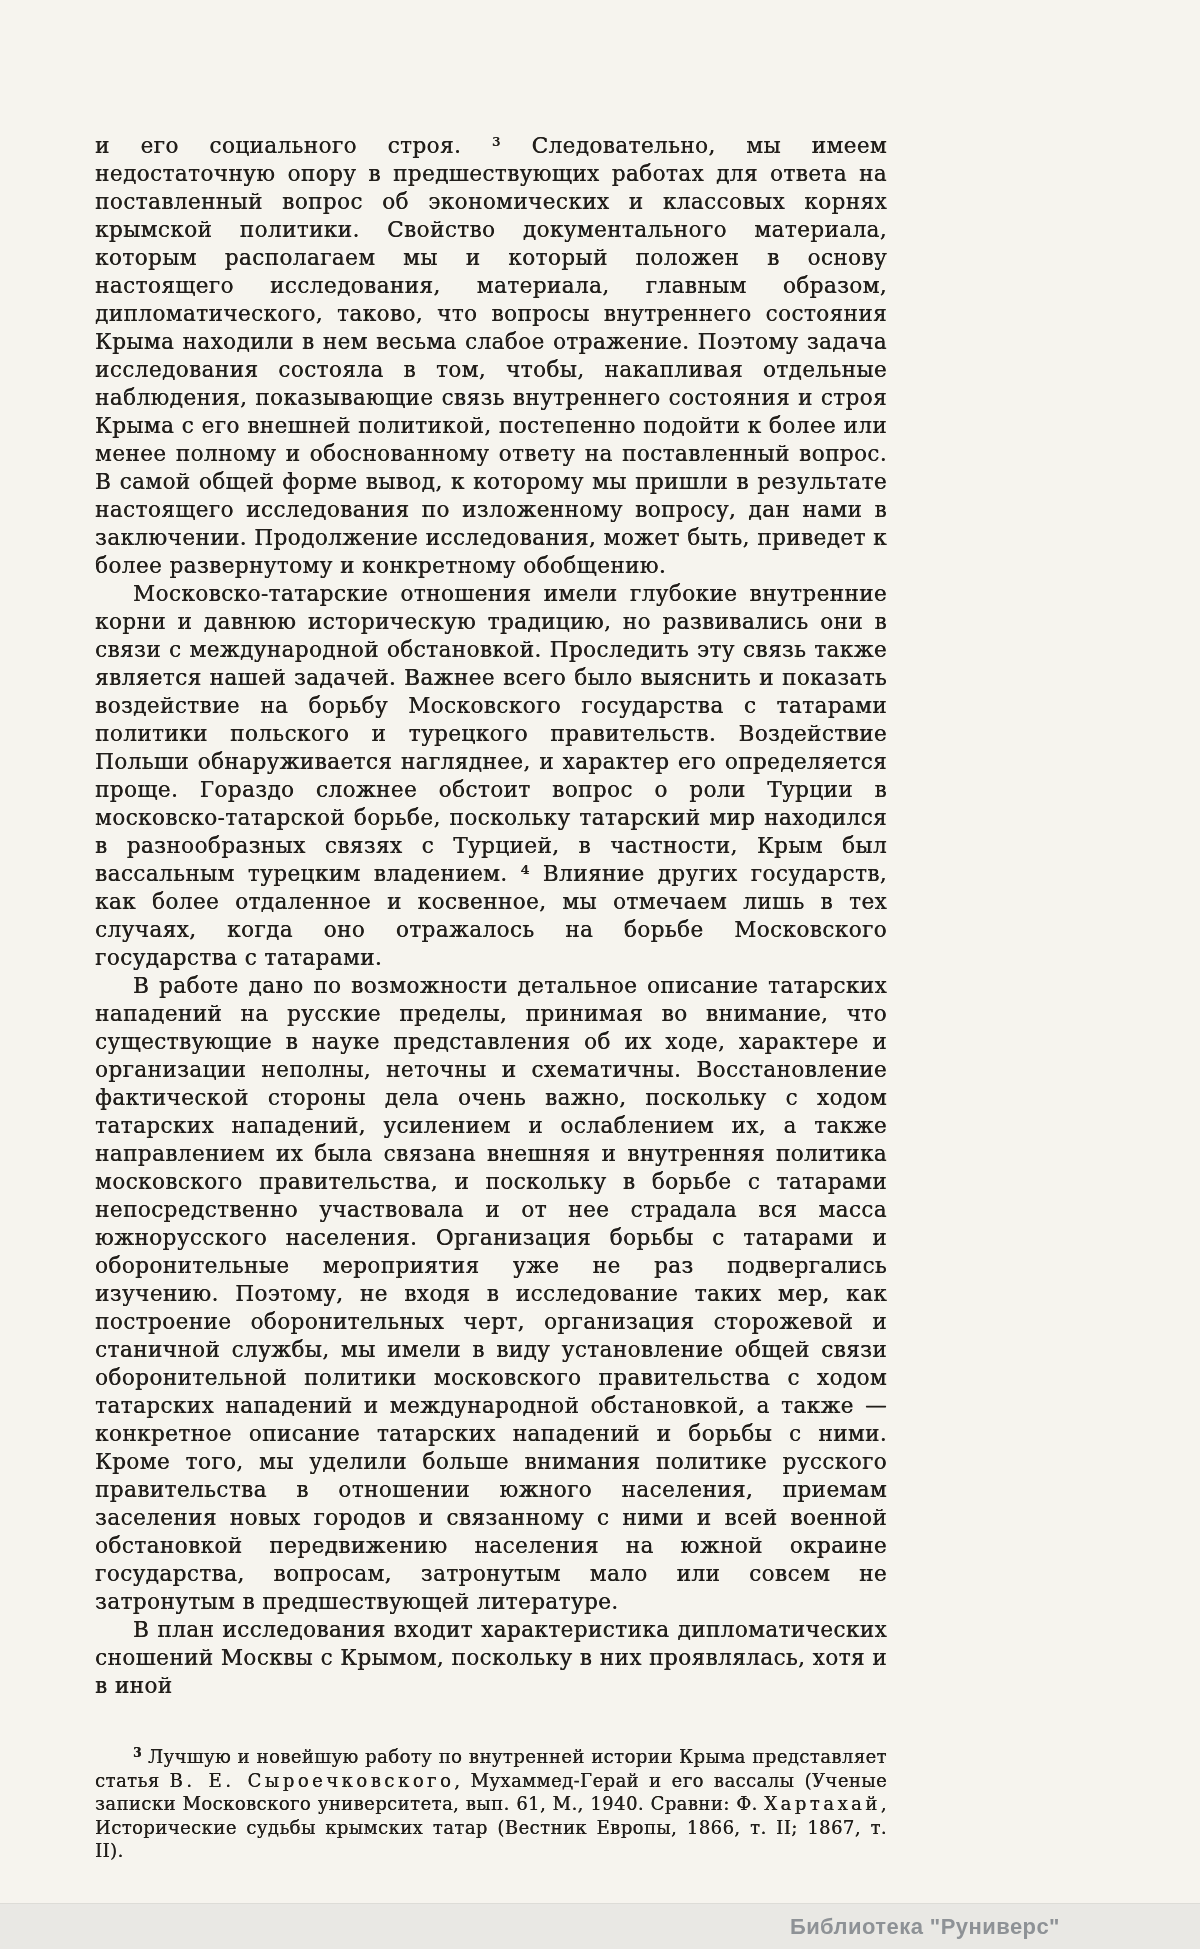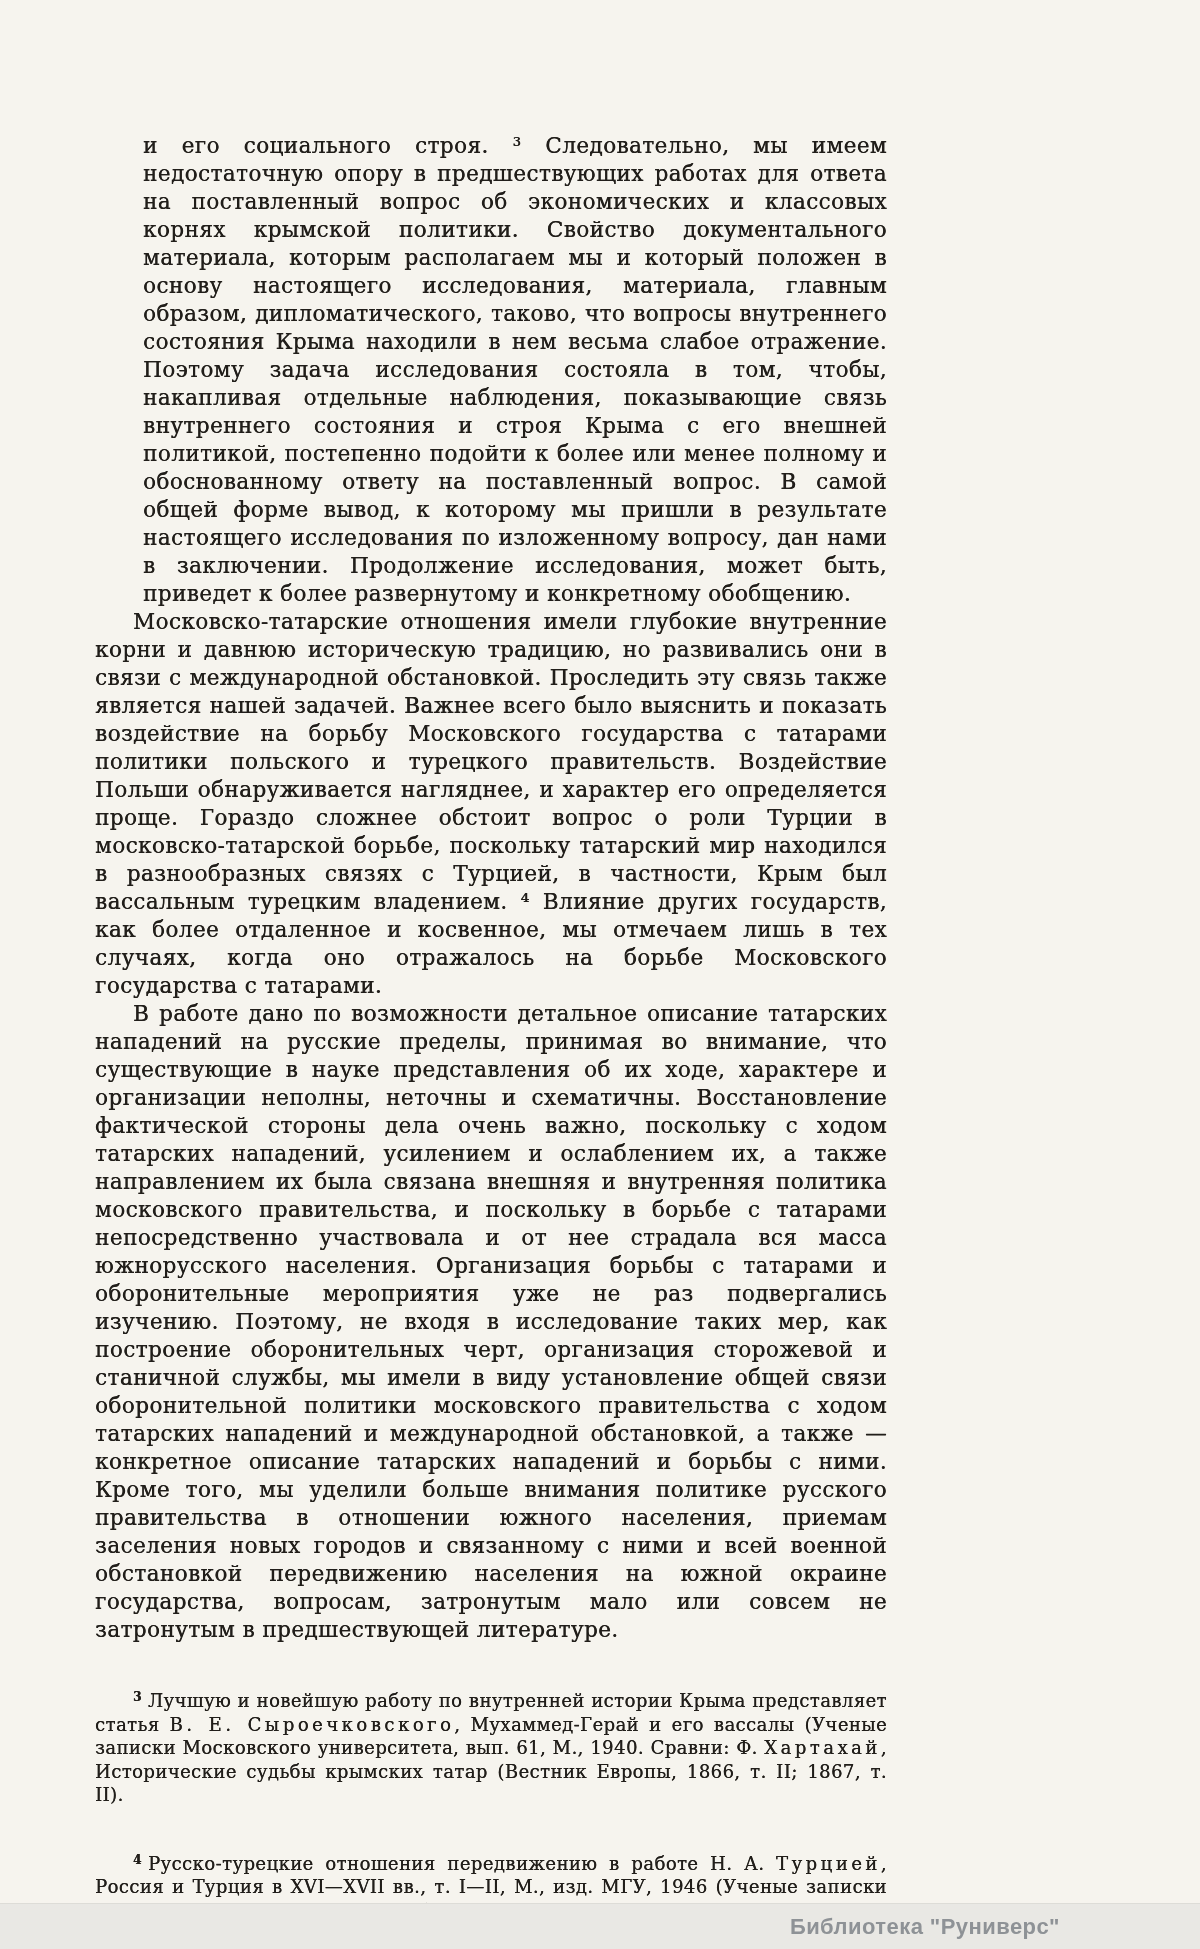--- a/index.html
+++ b/index.html
@@ -19,21 +19,21 @@
     left: 95px;
     top: 132px;
     width: 792px;
     text-align: justify;
     font-size: 21.5px;
     line-height: 28px;
     letter-spacing: 0.02em;
     text-shadow: 0.35px 0 0 currentColor; 
   }
   .para { text-indent: 38px; }
-  .para.first { text-indent: 0; margin-left: 48px; }
+  .para.first { text-indent: 0; }
   .footnotes {
     margin-top: 30px;
     font-size: 18px;
     line-height: 23.5px;
     text-shadow: 0.25px 0 0 currentColor;
   }
   .footnote { text-indent: 38px; text-align: justify; margin-top: 42px; }
   .fn-marker {
     font-size: 0.68em;
     vertical-align: 6px;
@@ -75,20 +75,21 @@
 <div class="page">
 
   <div class="text-block">
 
     <p class="para first">и его социального строя. ³ Следовательно, мы имеем недостаточную опору в предшествующих работах для ответа на поставленный вопрос об экономических и классовых корнях крымской политики. Свойство документального материала, которым располагаем мы и который положен в основу настоящего исследования, материала, главным образом, дипломатического, таково, что вопросы внутреннего состояния Крыма находили в нем весьма слабое отражение. Поэтому задача исследования состояла в том, чтобы, накапливая отдельные наблюдения, показывающие связь внутреннего состояния и строя Крыма с его внешней политикой, постепенно подойти к более или менее полному и обоснованному ответу на поставленный вопрос. В самой общей форме вывод, к которому мы пришли в результате настоящего исследования по изложенному вопросу, дан нами в заключении. Продолжение исследования, может быть, приведет к более развернутому и конкретному обобщению.</p>
 
     <p class="para">Московско-татарские отношения имели глубокие внутренние корни и давнюю историческую традицию, но развивались они в связи с международной обстановкой. Проследить эту связь также является нашей задачей. Важнее всего было выяснить и показать воздействие на борьбу Московского государства с татарами политики польского и турецкого правительств. Воздействие Польши обнаруживается нагляднее, и характер его определяется проще. Гораздо сложнее обстоит вопрос о роли Турции в московско-татарской борьбе, поскольку татарский мир находился в разнообразных связях с Турцией, в частности, Крым был вассальным турецким владением. ⁴ Влияние других государств, как более отдаленное и косвенное, мы отмечаем лишь в тех случаях, когда оно отражалось на борьбе Московского государства с татарами.</p>
 
     <p class="para">В работе дано по возможности детальное описание татарских нападений на русские пределы, принимая во внимание, что существующие в науке представления об их ходе, характере и организации неполны, неточны и схематичны. Восстановление фактической стороны дела очень важно, поскольку с ходом татарских нападений, усилением и ослаблением их, а также направлением их была связана внешняя и внутренняя политика московского правительства, и поскольку в борьбе с татарами непосредственно участвовала и от нее страдала вся масса южнорусского населения. Организация борьбы с татарами и оборонительные мероприятия уже не раз подвергались изучению. Поэтому, не входя в исследование таких мер, как построение оборонительных черт, организация сторожевой и станичной службы, мы имели в виду установление общей связи оборонительной политики московского правительства с ходом татарских нападений и международной обстановкой, а также — конкретное описание татарских нападений и борьбы с ними. Кроме того, мы уделили больше внимания политике русского правительства в отношении южного населения, приемам заселения новых городов и связанному с ними и всей военной обстановкой передвижению населения на южной окраине государства, вопросам, затронутым мало или совсем не затронутым в предшествующей литературе.</p>
 
+    <p class="para">В план исследования входит характеристика дипломатических сношений Москвы с Крымом, поскольку в них проявлялась, хотя и в иной</p>
 
     <section class="footnotes">
       <p class="footnote"><sup class="fn-marker">3</sup><span>Лучшую и новейшую работу по внутренней истории Крыма представляет статья </span><span class="spaced">В. Е. Сыроечковского</span><span>, Мухаммед-Герай и его вассалы (Ученые записки Московского университета, вып. 61, М., 1940. Сравни: Ф. </span><span class="spaced">Хартахай</span><span>, Исторические судьбы крымских татар (Вестник Европы, 1866, т. II; 1867, т. II).</span></p>
       <p class="footnote"><sup class="fn-marker">4</sup><span>Русско-турецкие отношения передвижению в работе Н. А. </span><span class="spaced">Турцией</span><span>, Россия и Турция в XVI—XVII вв., т. I—II, М., изд. МГУ, 1946 (Ученые записки Моск. гос. университета, вып. 94).</span></p>
     </section>
 
     <div class="page-number">4</div>
 
   </div>
 

